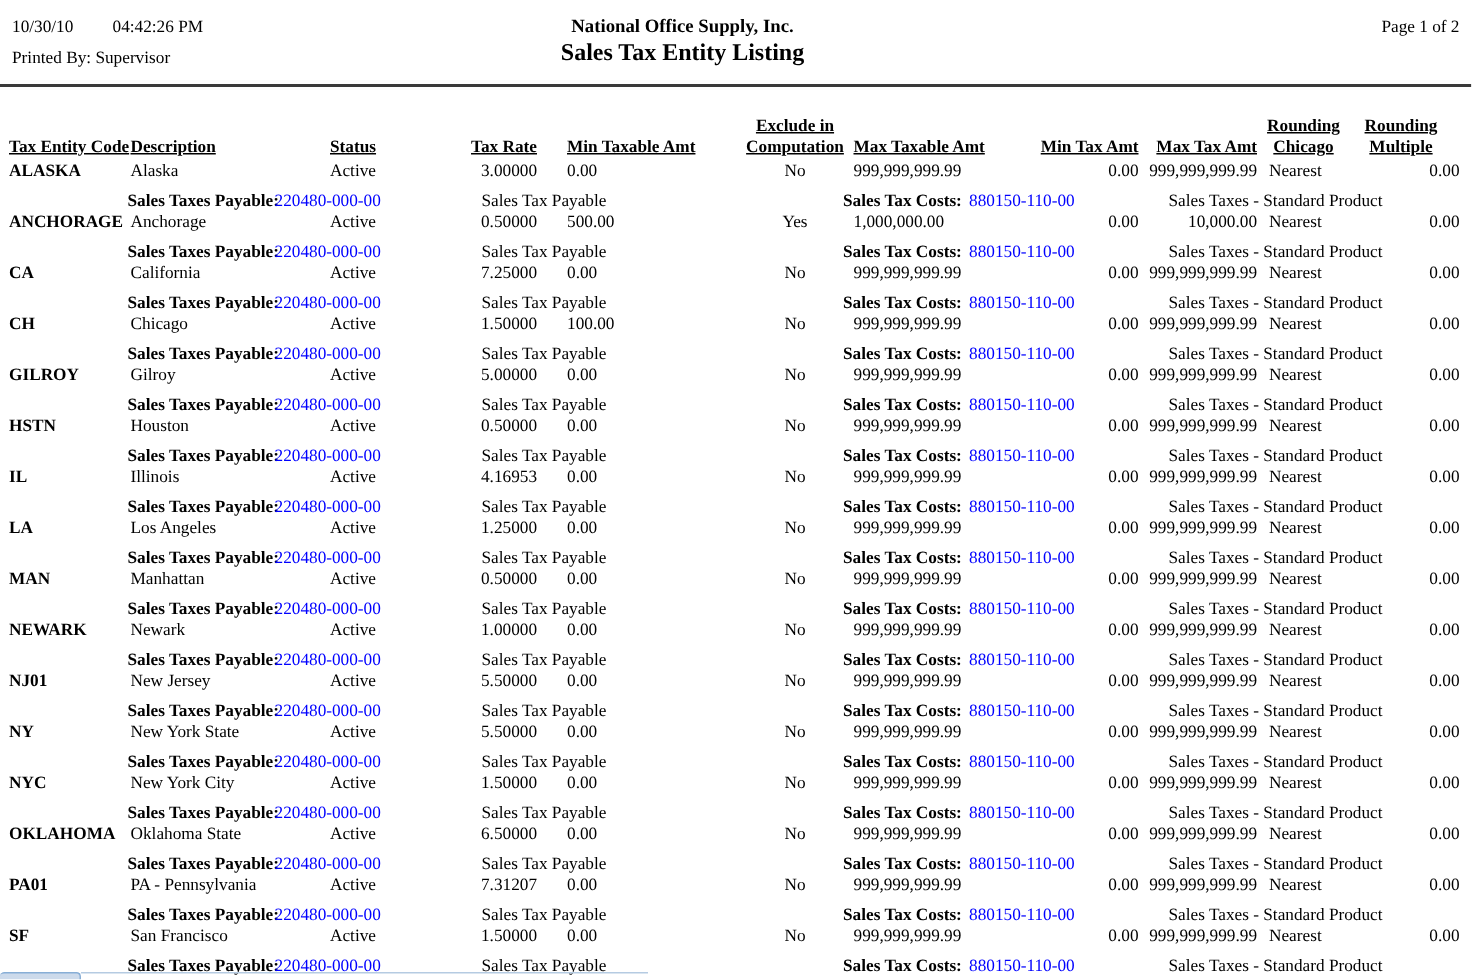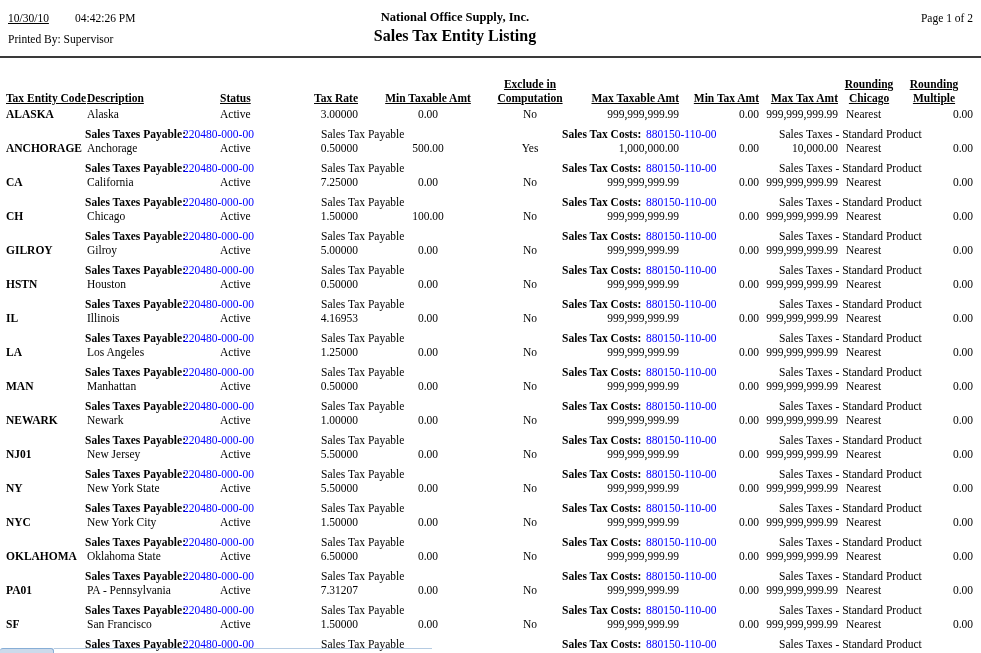--- a/index.html
+++ b/index.html
@@ -7,36 +7,36 @@
     position:relative; width:981px; height:653px; background:#ffffff;
     overflow:hidden; color:#000;
     font-family:"Liberation Serif","DejaVu Serif",serif;
     font-size:11.5px; line-height:13px;
   }
   .report span{position:absolute; white-space:nowrap;}
   .b{font-weight:bold;}
   .u{text-decoration:underline;}
   .link{color:var(--link,#0000ff); cursor:pointer;}
   
-  .ph-date{left:8px; top:12px;text-decoration:underline;}
+  .ph-date{left:8px; top:12px;}
   .ph-time{left:75px; top:12px;}
   .ph-printedby{left:8px; top:33px;}
   .ph-company{left:0; top:11px; width:910px; text-align:center; font-weight:bold; font-size:12.5px;}
   .ph-title{left:0; top:29px; width:910px; text-align:center; font-weight:bold; font-size:16px;}
   .ph-page{left:858px; top:12px; width:115px; text-align:right;}
   .rule{position:absolute; left:0; top:56px; width:981px; height:2px; background:#3a3a3a;}
   
   .t1{top:78px;} .t2{top:92px;}
   .cc-code{left:6px;}
   .cc-desc{left:87px;}
   .cc-status{left:220px;}
   .cc-rate{left:258px; width:100px; text-align:right;}
-  .cc-mintaxable{left:378px; width:100px; text-align:center;}
+  .cc-mintaxable{left:378px; width:100px; text-align:left;}
   .cc-excl{left:490px; width:80px; text-align:center;}
-  .cc-maxtaxable{left:569px; width:110px; text-align:right;}
+  .cc-maxtaxable{left:569px; width:110px; text-align:left;}
   .cc-mintax{left:688px; width:71px; text-align:right;}
   .cc-maxtax{left:748px; width:90px; text-align:right;}
   .cc-rmeth{left:846px;}
   .cc-rmeth-h{left:834px; width:70px; text-align:center;}
   .cc-rmult{left:903px; width:70px; text-align:right;}
   .cc-rmult-h{left:898px; width:72px; text-align:center;}
   
   .block{position:absolute; left:0; width:981px; height:34px;}
   .row{position:absolute; left:0; top:0; width:981px; height:13px;}
   .row.accounts{top:20px;}

